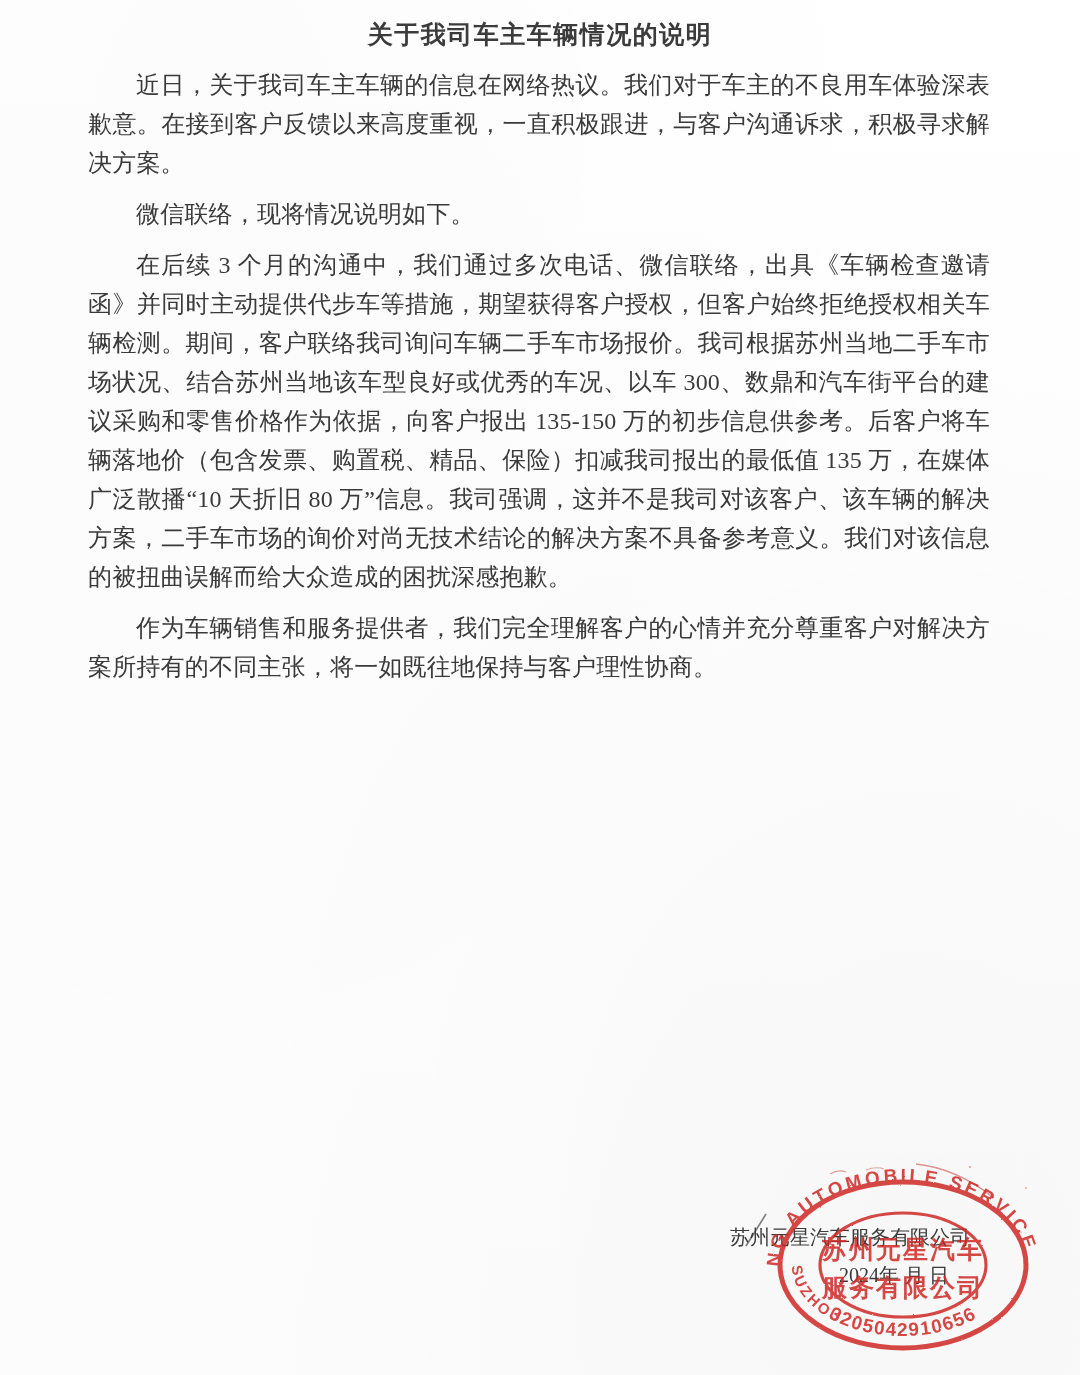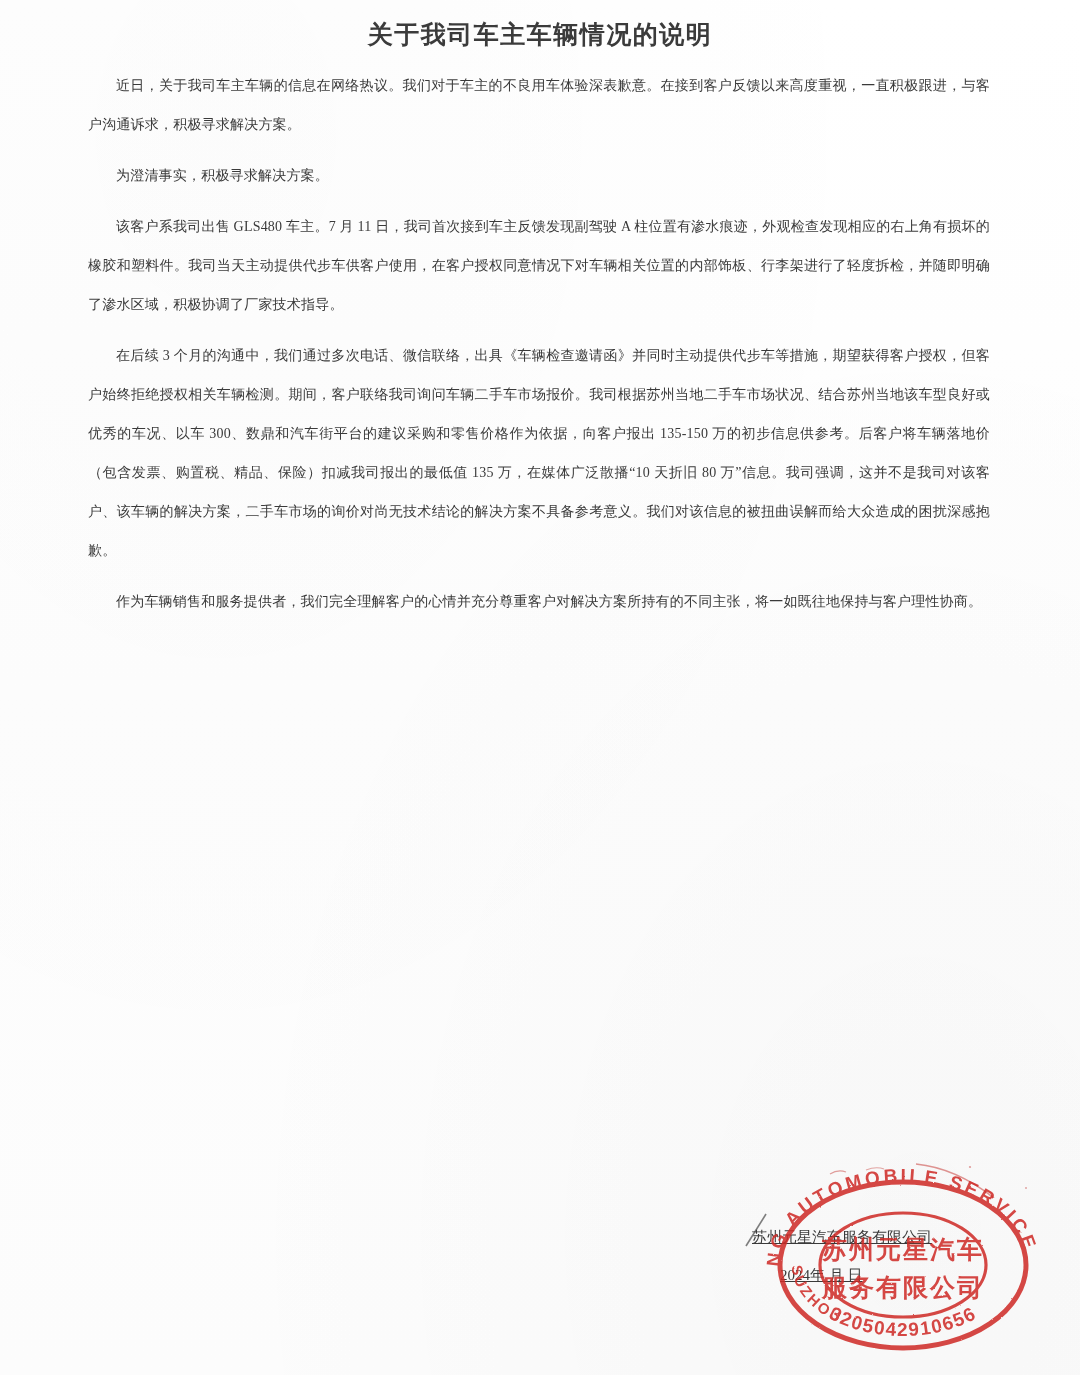--- a/index.html
+++ b/index.html
@@ -40,42 +40,41 @@
     font-family: "Liberation Sans", "DejaVu Sans", sans-serif;
   }
   .body-area {
     position: absolute;
     top: 66px;
     left: 88px;
     width: 902px;
   }
   p.para {
     margin: 0 0 12px 0;
-    font-size: 14px;
+    font-size: 24px;
     line-height: 39px;
     text-align: justify;
     text-justify: inter-character;
     text-indent: 2em;
     color: #3a3a3a;
     font-family: "Liberation Serif", "DejaVu Serif", serif;
     letter-spacing: 0.2px;
   }
   .signature-block {
     position: absolute;
-    left: 752px;
+    left: 730px;
     top: 1218px;
     width: 300px;
     color: #3a3a3a;
-    font-size: 15px;
+    font-size: 20px;
     line-height: 38px;
     font-family: "Liberation Serif", "DejaVu Serif", serif;
-    text-decoration: underline;
   }
   .sig-company { white-space: nowrap; }
-  .sig-date { white-space: nowrap; padding-left: 28px; }
+  .sig-date { white-space: nowrap; padding-left: 28px; text-align: center; }
   .slash-mark {
     position: absolute;
     left: 744px;
     top: 1212px;
     width: 26px;
     height: 38px;
     pointer-events: none;
   }
 
   
@@ -102,22 +101,21 @@
 <body>
 
 <div class="page">
 
   <div class="paper-tone"></div>
 
   <div class="doc-title">关于我司车主车辆情况的说明</div>
 
   <div class="body-area">
     <p class="para">近日，关于我司车主车辆的信息在网络热议。我们对于车主的不良用车体验深表歉意。在接到客户反馈以来高度重视，一直积极跟进，与客户沟通诉求，积极寻求解决方案。</p>
-    <p class="para">为澄清事实，积极寻求解决方案。</p>
-    <p class="para">该客户系我司出售 GLS480 车主。7 月 11 日，我司首次接到车主反馈发现副驾驶 A 柱位置有渗水痕迹，外观检查发现相应的右上角有损坏的橡胶和塑料件。我司当天主动提供代步车供客户使用，在客户授权同意情况下对车辆相关位置的内部饰板、行李架进行了轻度拆检，并随即明确了渗水区域，积极协调了厂家技术指导。</p>
+    <p class="para">微信联络，现将情况说明如下。</p>
     <p class="para">在后续 3 个月的沟通中，我们通过多次电话、微信联络，出具《车辆检查邀请函》并同时主动提供代步车等措施，期望获得客户授权，但客户始终拒绝授权相关车辆检测。期间，客户联络我司询问车辆二手车市场报价。我司根据苏州当地二手车市场状况、结合苏州当地该车型良好或优秀的车况、以车 300、数鼎和汽车街平台的建议采购和零售价格作为依据，向客户报出 135-150 万的初步信息供参考。后客户将车辆落地价（包含发票、购置税、精品、保险）扣减我司报出的最低值 135 万，在媒体广泛散播“10 天折旧 80 万”信息。我司强调，这并不是我司对该客户、该车辆的解决方案，二手车市场的询价对尚无技术结论的解决方案不具备参考意义。我们对该信息的被扭曲误解而给大众造成的困扰深感抱歉。</p>
     <p class="para">作为车辆销售和服务提供者，我们完全理解客户的心情并充分尊重客户对解决方案所持有的不同主张，将一如既往地保持与客户理性协商。</p>
 
   </div>
 
   <svg class="slash-mark" viewBox="0 0 26 38">
     <line x1="22" y1="2" x2="2" y2="34" stroke="#555" stroke-width="1.6" opacity="0.75"></line>
   </svg>
 
   <div class="signature-block">

